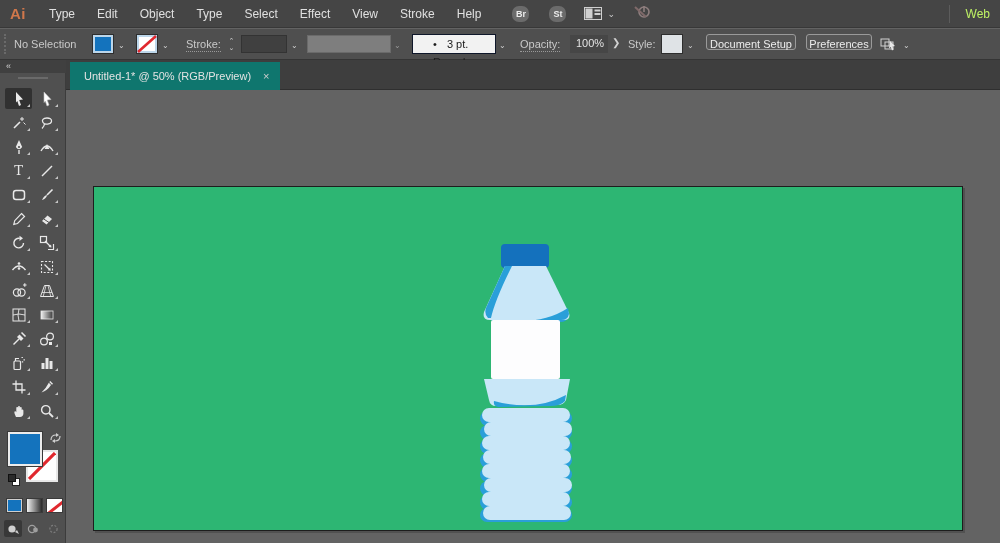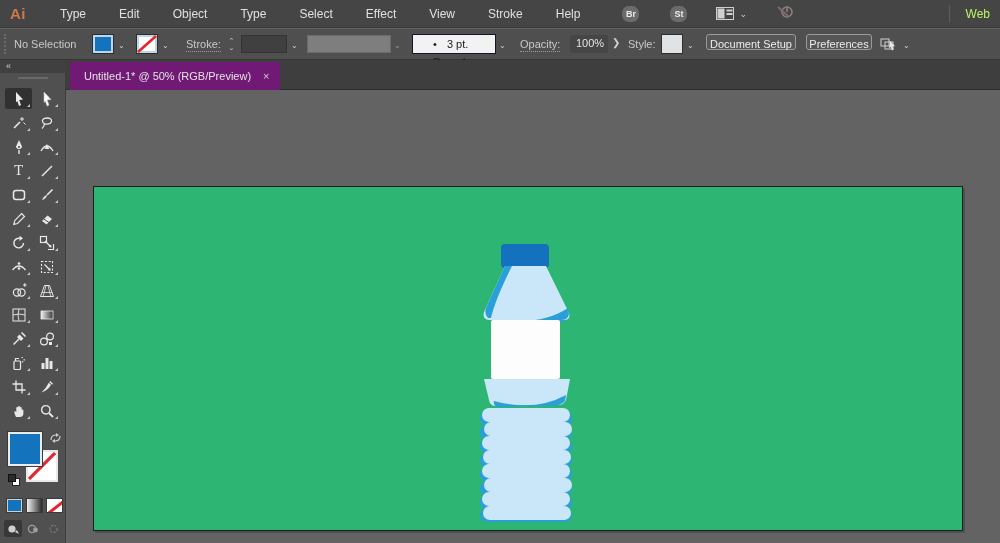--- a/index.html
+++ b/index.html
@@ -1,21 +1,21 @@
 <!DOCTYPE html>
 <html><head>
 <meta charset="utf-8">
 <style>
   * { margin:0; padding:0; box-sizing:border-box; }
   html,body { width:1000px; height:543px; overflow:hidden; }
   body { font-family:"Liberation Sans","DejaVu Sans",sans-serif; background:#636363; position:relative; }
   .abs { position:absolute; }
 
   
-  #menubar { position:absolute; left:0; top:0; width:1000px; height:28px; background:#454545; border-bottom:1px solid #383838; display:flex; align-items:center;gap:11px; }
+  #menubar { position:absolute; left:0; top:0; width:1000px; height:28px; background:#454545; border-bottom:1px solid #383838; display:flex; align-items:center; }
   #ai-logo { color:#d0774b; font-weight:bold; font-size:15px; padding:0 12px 0 10px; letter-spacing:0.5px; }
   .menu-item { color:#e0e0e0; font-size:12px; padding:0 11px; height:28px; line-height:28px; cursor:default; }
   .mini-app-btn { width:17px; height:16px; background:#6b6b6b; border-radius:7px; color:#ededed; font-size:9px; font-weight:bold; display:flex; align-items:center; justify-content:center; margin-left:20px; }
   .chev { color:#cfcfcf; font-size:9px; margin-left:5px; }
   #ws-switcher { display:flex; align-items:center; margin-left:18px; }
   #touch-ws { margin-left:18px; opacity:.85; }
   #menubar-right { margin-left:auto; display:flex; align-items:center; height:28px; }
   #menubar-sep { width:1px; height:18px; background:#5c5c5c; margin-right:16px; }
   #ws-name { color:#bef264; font-size:12px; padding-right:10px; }
 
@@ -30,21 +30,21 @@
   .cb-chev { position:absolute; top:12px; font-size:8px; color:#d2d2d2; }
   .stepper { position:absolute; top:6px; width:11px; height:18px; display:flex; flex-direction:column; align-items:center; justify-content:center; color:#d2d2d2; font-size:7px; line-height:7px; }
   .field { position:absolute; top:6px; height:18px; background:#404040; border:1px solid #333; color:#e3e3e3; font-size:11px; line-height:16px; padding-left:6px; }
   .dd-disabled { position:absolute; top:6px; height:18px; background:#7e7e7e; border:1px solid #6a6a6a; }
   .combo-light { position:absolute; top:5px; height:20px; background:#f2f2f2; border:1px solid #0f172a; color:#1b1b1b; font-size:11px; line-height:18px; padding-left:20px; }
   .arrow-btn { position:absolute; top:8px; color:#d2d2d2; font-size:10px; }
   .cb-btn { position:absolute; top:5px; height:16px; background:#565656; border:1px solid #9a9a9a; border-radius:3px; color:#ededed; font-size:11px; line-height:18px; text-align:center; }
 
   
   #tabstrip { position:absolute; left:66px; top:60px; width:934px; height:30px; background:#3e3e3e; border-bottom:1px solid #2f2f2f; }
-  #doc-tab { position:absolute; left:4px; top:2px; height:28px; background:#701a75; display:flex; align-items:center; padding:0 10px 0 14px; }
+  #doc-tab { position:absolute; left:4px; top:2px; height:28px; background:#0f766e; display:flex; align-items:center; padding:0 10px 0 14px; }
   #doc-tab .title { color:#e3e3e3; font-size:11px; }
   #doc-tab .close { color:#cfcfcf; font-size:11px; margin-left:12px; }
 
   
   #toolbar { position:absolute; left:0; top:60px; width:66px; height:483px; background:#505050; border-right:1px solid #3c3c3c; }
   #tb-collapse { position:absolute; left:0; top:0; width:66px; height:13px; background:#404040; color:#cfcfcf; font-size:9px; line-height:12px; padding-left:6px; }
   #tb-grip { position:absolute; left:18px; top:17px; width:30px; height:2px; background:#6a6a6a; }
   #tools { position:absolute; left:5px; top:28px; display:grid; grid-template-columns:28px 28px; column-gap:0; row-gap:3px; }
   .tool { width:27px; height:21px; display:flex; align-items:center; justify-content:center; position:relative; border-radius:2px; }
   .tool::after { content:""; position:absolute; right:2px; bottom:2px; border-left:3px solid transparent; border-bottom:3px solid #c5c5c5; }

